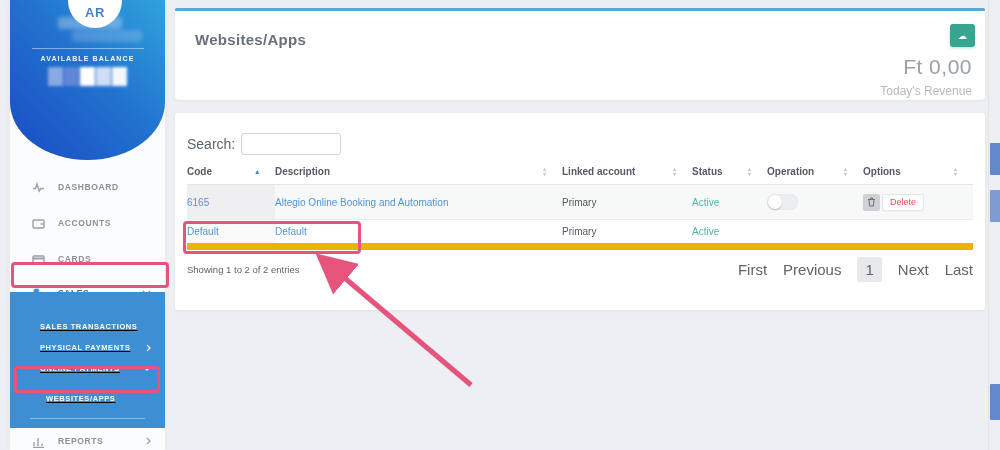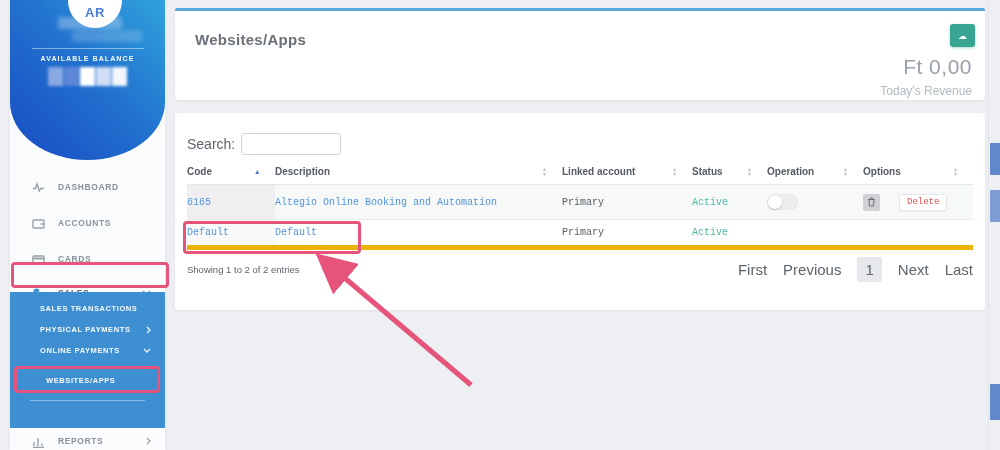--- a/index.html
+++ b/index.html
@@ -21,21 +21,21 @@
   .balance-label { position:absolute; left:0; top:55px; width:155px; text-align:center; font-size:7px; letter-spacing:1.1px; color:rgba(255,255,255,.95); font-weight:bold; }
   .balance-blocks { position:absolute; left:0; top:67px; width:155px; display:flex; justify-content:center; gap:1px; filter:blur(1.5px); }
   .balance-blocks span { width:15px; height:19px; display:block; }
 
   .menu { position:absolute; left:0; top:172px; width:155px; }
   .menu-item { height:30px; display:flex; align-items:center; padding:0 14px 0 22px; cursor:pointer; }
   .menu-item .mi-icon { width:13px; height:13px; margin-right:13px; flex:none; display:flex; align-items:center; }
   .menu-item .mi-label { font-size:8.5px; font-weight:bold; letter-spacing:.6px; color:#8b919b; }
   .menu-item .mi-chevron { margin-left:auto; display:flex; }
 
-  .submenu { position:absolute; left:0; top:292px; width:155px; height:136px; background:#3e8ed2; padding-top:6px; }
+  .submenu { position:absolute; left:0; top:292px; width:155px; height:136px; background:#3e8ed2; padding-top:24px;text-decoration:underline; }
   .submenu-item { height:21px; display:flex; align-items:center; padding:0 14px 0 30px; cursor:pointer; }
   .submenu-item .sm-label { font-size:7.5px; font-weight:bold; letter-spacing:.6px; color:rgba(255,255,255,.96); }
   .submenu-item .sm-chevron { margin-left:auto; display:flex; }
   .submenu-item.active { padding-left:36px; height:26px; }
   .submenu-divider { margin:7px auto 0; width:115px; height:1px; background:rgba(255,255,255,.4); }
 
   .reports-item { position:absolute; left:0; top:430px; width:155px; height:22px; display:flex; align-items:center; padding:0 14px 0 22px; cursor:pointer; }
   .reports-item .mi-icon { width:13px; height:13px; margin-right:13px; display:flex; align-items:center; }
   .reports-item .mi-label { font-size:8.5px; font-weight:bold; letter-spacing:.6px; color:#8b919b; }
   .reports-item .mi-chevron { margin-left:auto; display:flex; }
@@ -56,33 +56,33 @@
   .search-row { display:flex; align-items:center; margin-top:20px; height:22px; }
   .search-label { font-size:14px; color:#5d646d; margin-right:6px; }
   .search-input { width:100px; height:22px; border:1px solid #cfd4da; border-radius:3px; outline:none; font-size:10px; padding:0 5px; color:#444; }
 
   .t-grid { display:grid; grid-template-columns:88px 287px 130px 75px 96px 1fr; align-items:center; }
   .t-head { height:26px; border-bottom:1px solid #e3e5e8; margin-top:4px; }
   .th { display:flex; align-items:center; justify-content:space-between; font-size:10px; font-weight:bold; color:#555a62; padding-right:16px; cursor:pointer; }
   .sort-stack { display:flex; flex-direction:column; line-height:4.5px; font-size:6px; color:#c5cad1; }
   .sort-asc-active { font-size:7px; color:#4a7fd0; }
   .t-row { font-size:10px; }
-  .t-row .cell { height:100%; display:flex; align-items:center;font-family:Liberation Mono, monospace; }
+  .t-row .cell { height:100%; display:flex; align-items:center; }
   .row-1 { height:35px; background:#f7f8f8; border-bottom:1px solid #ececee; }
   .row-1 .col-code { background:#efeff1; }
-  .row-2 { height:30px; background:#fff; border-bottom:5px solid #eab308; }
+  .row-2 { height:30px; background:#fff; border-bottom:7px solid #eab308; }
   .row-2 .col-code { background:#f9f9fa; }
   .link { color:#5494d8; cursor:pointer; }
   .muted-val { color:#555a62; }
   .status-active { color:#4cb8a4; }
 
   .toggle { width:31px; height:16px; background:#eceef0; border-radius:8px; position:relative; box-shadow:inset 0 0 2px rgba(0,0,0,.08); cursor:pointer; }
   .toggle .knob { position:absolute; left:1px; top:1px; width:14px; height:14px; background:#fff; border-radius:50%; box-shadow:0 1px 2px rgba(0,0,0,.2); }
 
-  .delete-wrap { display:flex; align-items:center; gap:19px; cursor:pointer;text-align:center; }
+  .delete-wrap { display:flex; align-items:center; gap:2px; cursor:pointer;text-align:center; }
   .trash-box { width:17px; height:17px; background:#cfd1d4; border-radius:2px; display:flex; align-items:center; justify-content:center; }
   .delete-btn { height:17px; background:#fff; border:1px solid #e4e6e9; border-radius:2px; display:flex; align-items:center; padding:0 7px;
     font-size:9px; color:#e05252; box-shadow:0 1px 1px rgba(0,0,0,.04); }
 
   .t-footer { display:flex; align-items:center; justify-content:space-between; height:34px; margin-top:2px; }
   .showing-text { font-size:9.5px; color:#5d646d; }
   .pagination { display:flex; align-items:center; gap:16px; font-size:15px; color:#5d646d; }
   .page-link { cursor:pointer; }
   .page-current { background:#e6e8ec; padding:4px 8px; border-radius:2px; cursor:pointer; }
 

